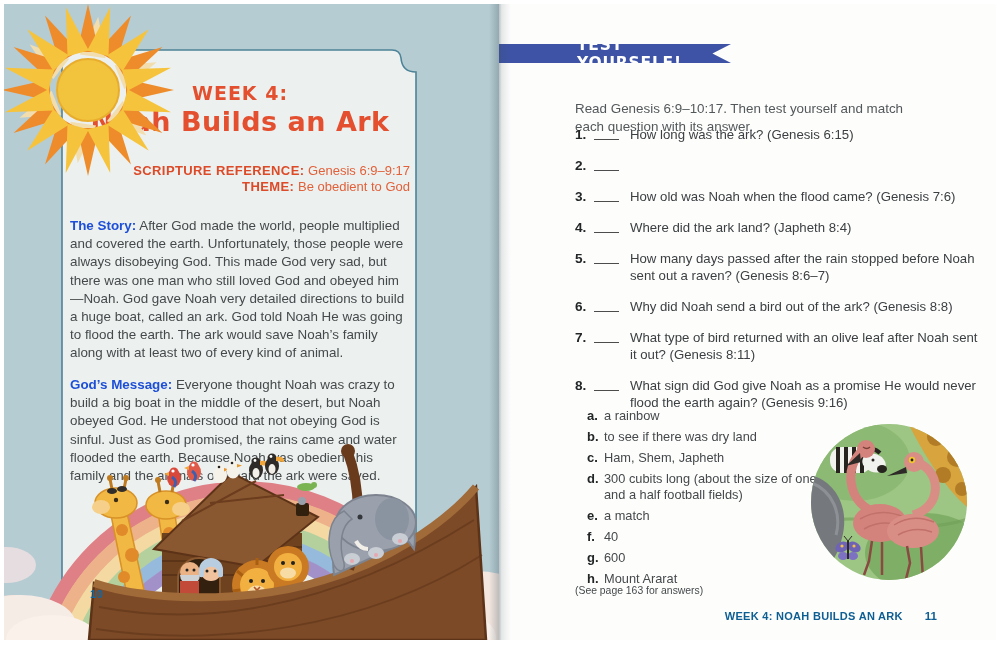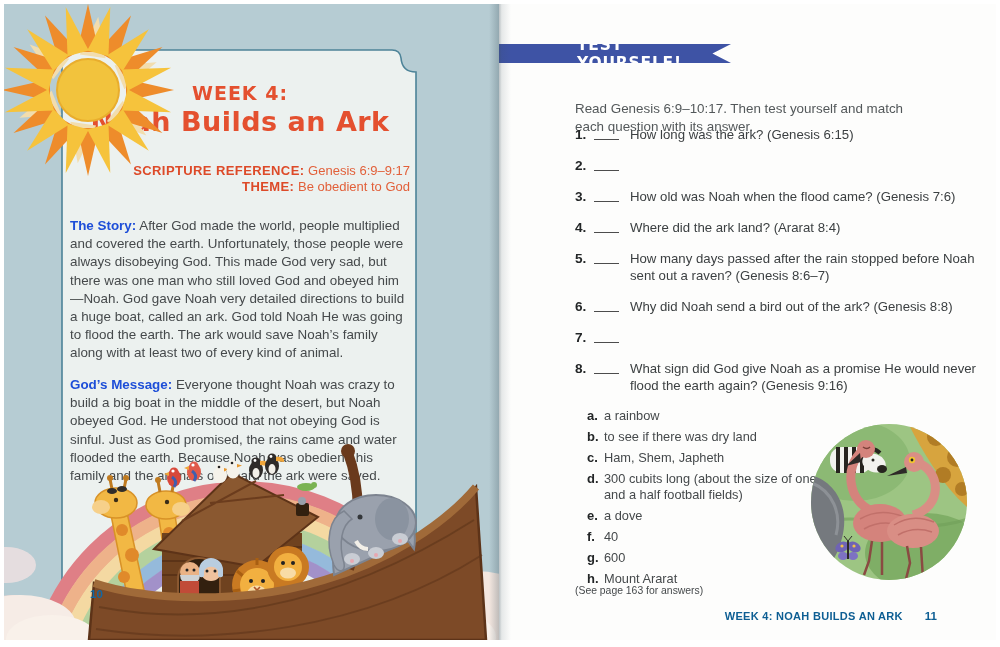--- a/index.html
+++ b/index.html
@@ -313,35 +313,36 @@
         <span class="q-blank"></span>
       </div>
       <div class="q-row">
         <span class="q-num">3.</span>
         <span class="q-blank"></span>
         <span class="q-text">How old was Noah when the flood came? (Genesis 7:6)</span>
       </div>
       <div class="q-row">
         <span class="q-num">4.</span>
         <span class="q-blank"></span>
-        <span class="q-text">Where did the ark land? (Ararat 8:4)</span>
+        <span class="q-text">Where did the ark land? (Japheth 8:4)</span>
       </div>
       <div class="q-row">
         <span class="q-num">5.</span>
         <span class="q-blank"></span>
         <span class="q-text">How many days passed after the rain stopped before Noah sent out a raven? (Genesis 8:6–7)</span>
       </div>
       <div class="q-row">
         <span class="q-num">6.</span>
         <span class="q-blank"></span>
         <span class="q-text">Why did Noah send a bird out of the ark? (Genesis 8:8)</span>
       </div>
       <div class="q-row">
         <span class="q-num">7.</span>
         <span class="q-blank"></span>
+        <span class="q-text">What type of bird returned with an olive leaf after Noah sent it out? (Genesis 8:11)</span>
       </div>
       <div class="q-row">
         <span class="q-num">8.</span>
         <span class="q-blank"></span>
         <span class="q-text">What sign did God give Noah as a promise He would never flood the earth again? (Genesis 9:16)</span>
       </div>
     </div>
 
     <div class="answers">
       <div class="a-row">
@@ -355,21 +356,21 @@
       <div class="a-row">
         <span class="a-letter">c.</span>
         <span class="a-text">Ham, Shem, Japheth</span>
       </div>
       <div class="a-row">
         <span class="a-letter">d.</span>
         <span class="a-text">300 cubits long (about the size of one and a half football fields)</span>
       </div>
       <div class="a-row">
         <span class="a-letter">e.</span>
-        <span class="a-text">a dove</span>
+        <span class="a-text">a match</span>
       </div>
       <div class="a-row">
         <span class="a-letter">f.</span>
         <span class="a-text">40</span>
       </div>
       <div class="a-row">
         <span class="a-letter">g.</span>
         <span class="a-text">600</span>
       </div>
       <div class="a-row">

